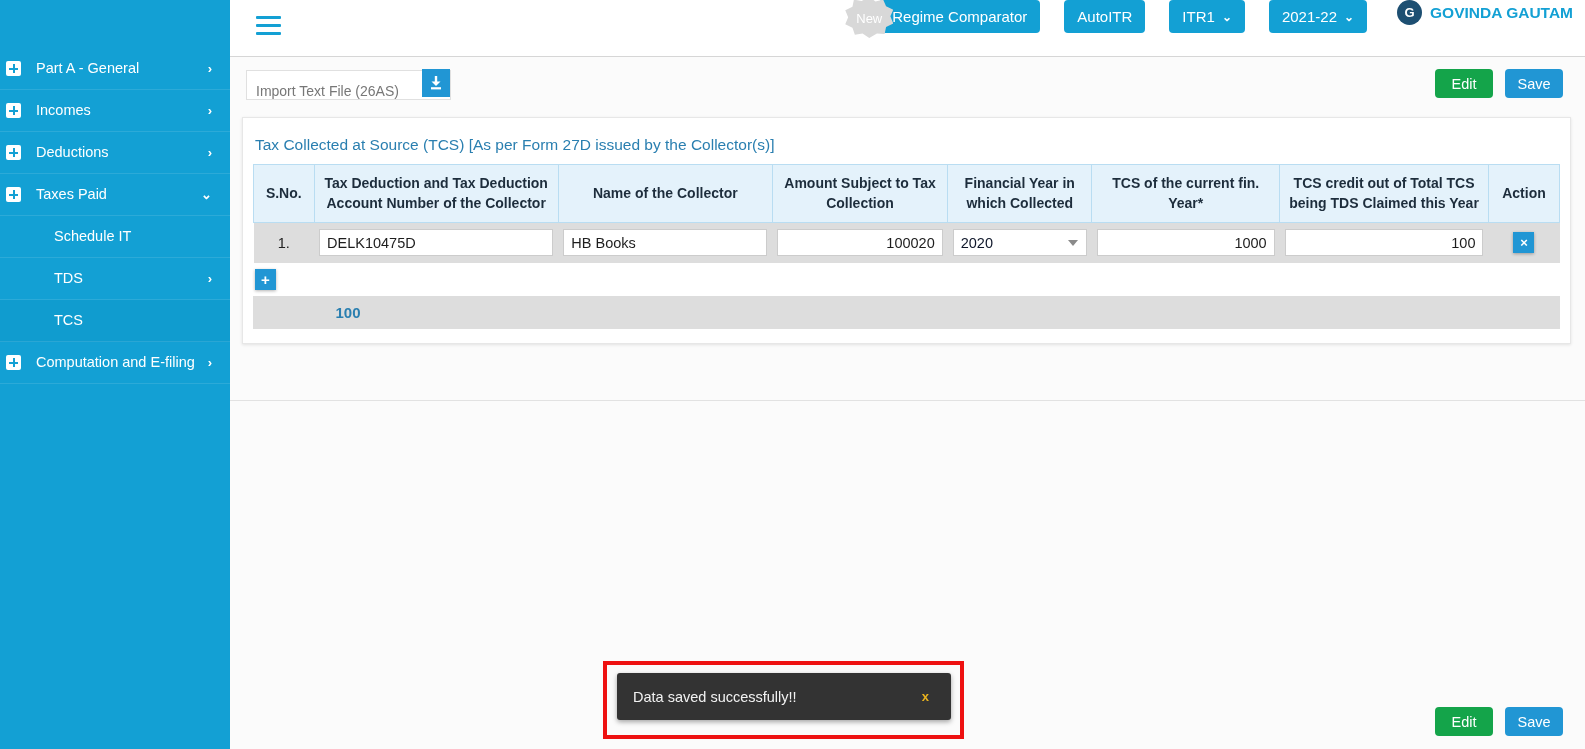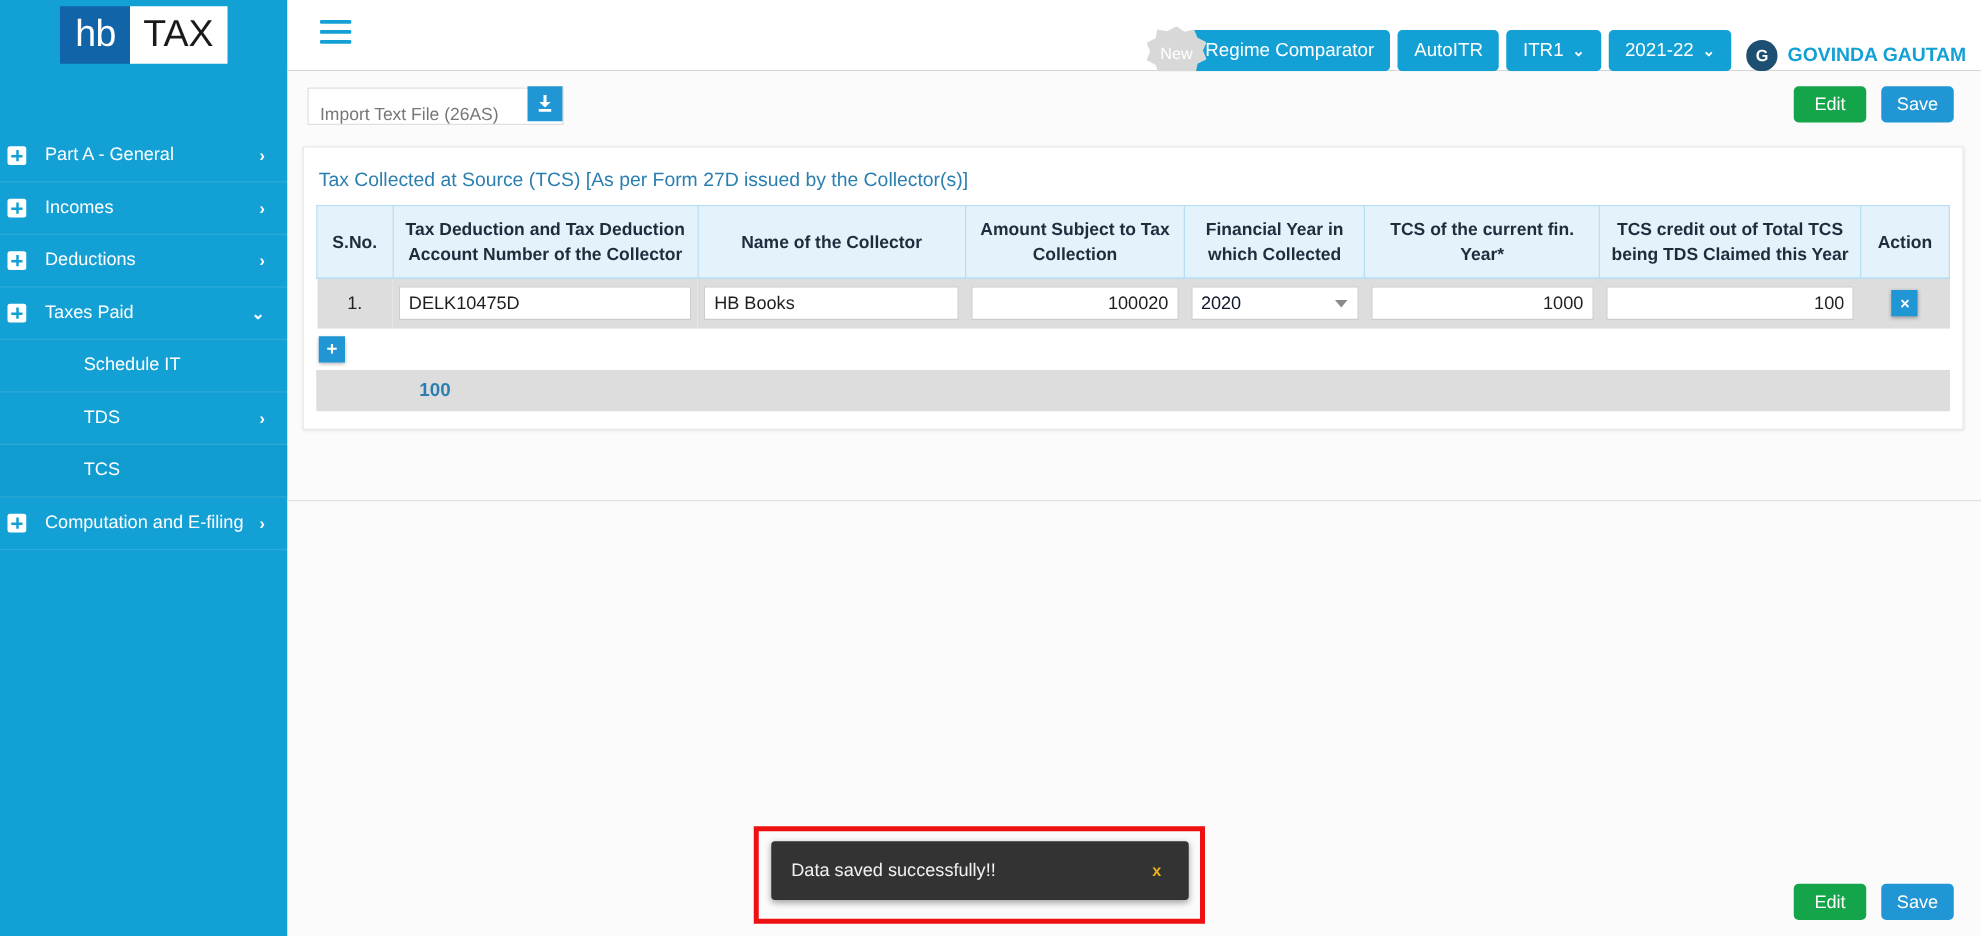--- a/index.html
+++ b/index.html
@@ -50,21 +50,21 @@
 
   #nav { margin-top: 48px; }
   .nav-item {
     position: relative;
     display: flex; align-items: center;
     min-height: 42px;
     padding: 6px 14px 6px 0px;
     border-bottom: 1px solid rgba(255,255,255,0.11);
     cursor: pointer;
   }
-  .nav-item.sub { padding-left: 16px; }
+  .nav-item.sub { padding-left: 3px; }
   .nav-item.active { background: #109ccf; }
   .plus-box {
     width: 15px; height: 15px;
     margin-left: 6px;
     background: #ffffff;
     border-radius: 2px;
     flex: 0 0 auto;
     position: relative;
   }
   .plus-box::before, .plus-box::after {
@@ -100,21 +100,21 @@
     width: 25px; height: 22px;
     cursor: pointer;
   }
   #hamburger span {
     display: block; height: 3px; background: #13a0d4;
     border-radius: 1px; margin-bottom: 5px;
   }
   #header-right {
     position: absolute; right: 8px; top: 0;
     height: 57px;
-    display: flex; align-items: flex-end; gap: 6px;
+    display: flex; align-items: flex-start; gap: 24px;
   }
   .hdr-btn {
     background: #13a0d4;
     color: #ffffff;
     border: none;
     border-radius: 4px;
     font-size: 15px;
     font-family: "Liberation Sans", sans-serif;
     padding: 8px 13px;
     cursor: pointer;
@@ -357,26 +357,20 @@
     font-size: 13px;
     font-weight: bold;
     padding-right: 22px;
     cursor: pointer;
   }
 </style>
 </head>
 <body>
 
 <div id="sidebar">
-  <div id="logo-wrap">
-    <div class="logo">
-      <div class="logo-hb">hb</div>
-      <div class="logo-tax">TAX</div>
-    </div>
-  </div>
 
   <div id="nav">
     <div class="nav-item">
       <span class="plus-box"></span>
       <span class="nav-label">Part A - General</span>
       <span class="chev">›</span>
     </div>
     <div class="nav-item">
       <span class="plus-box"></span>
       <span class="nav-label">Incomes</span>

